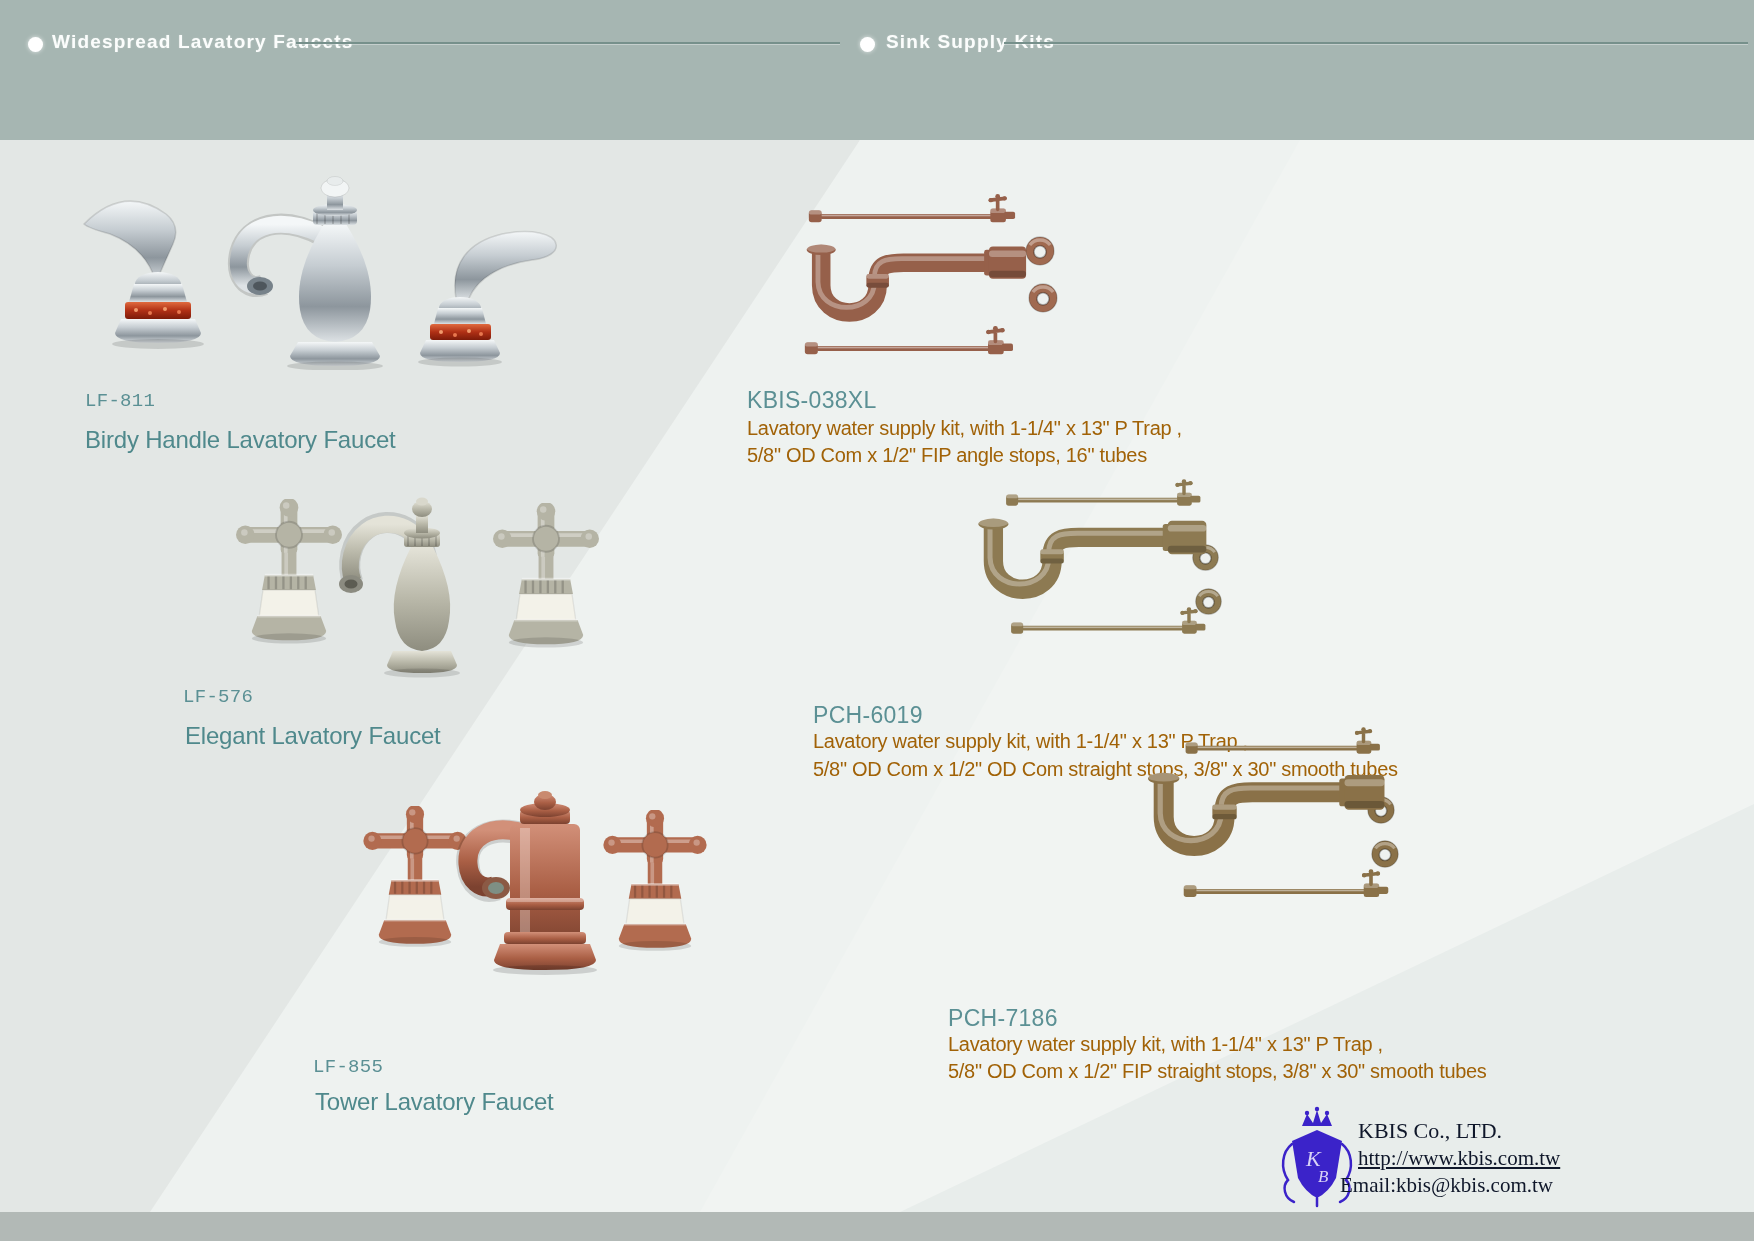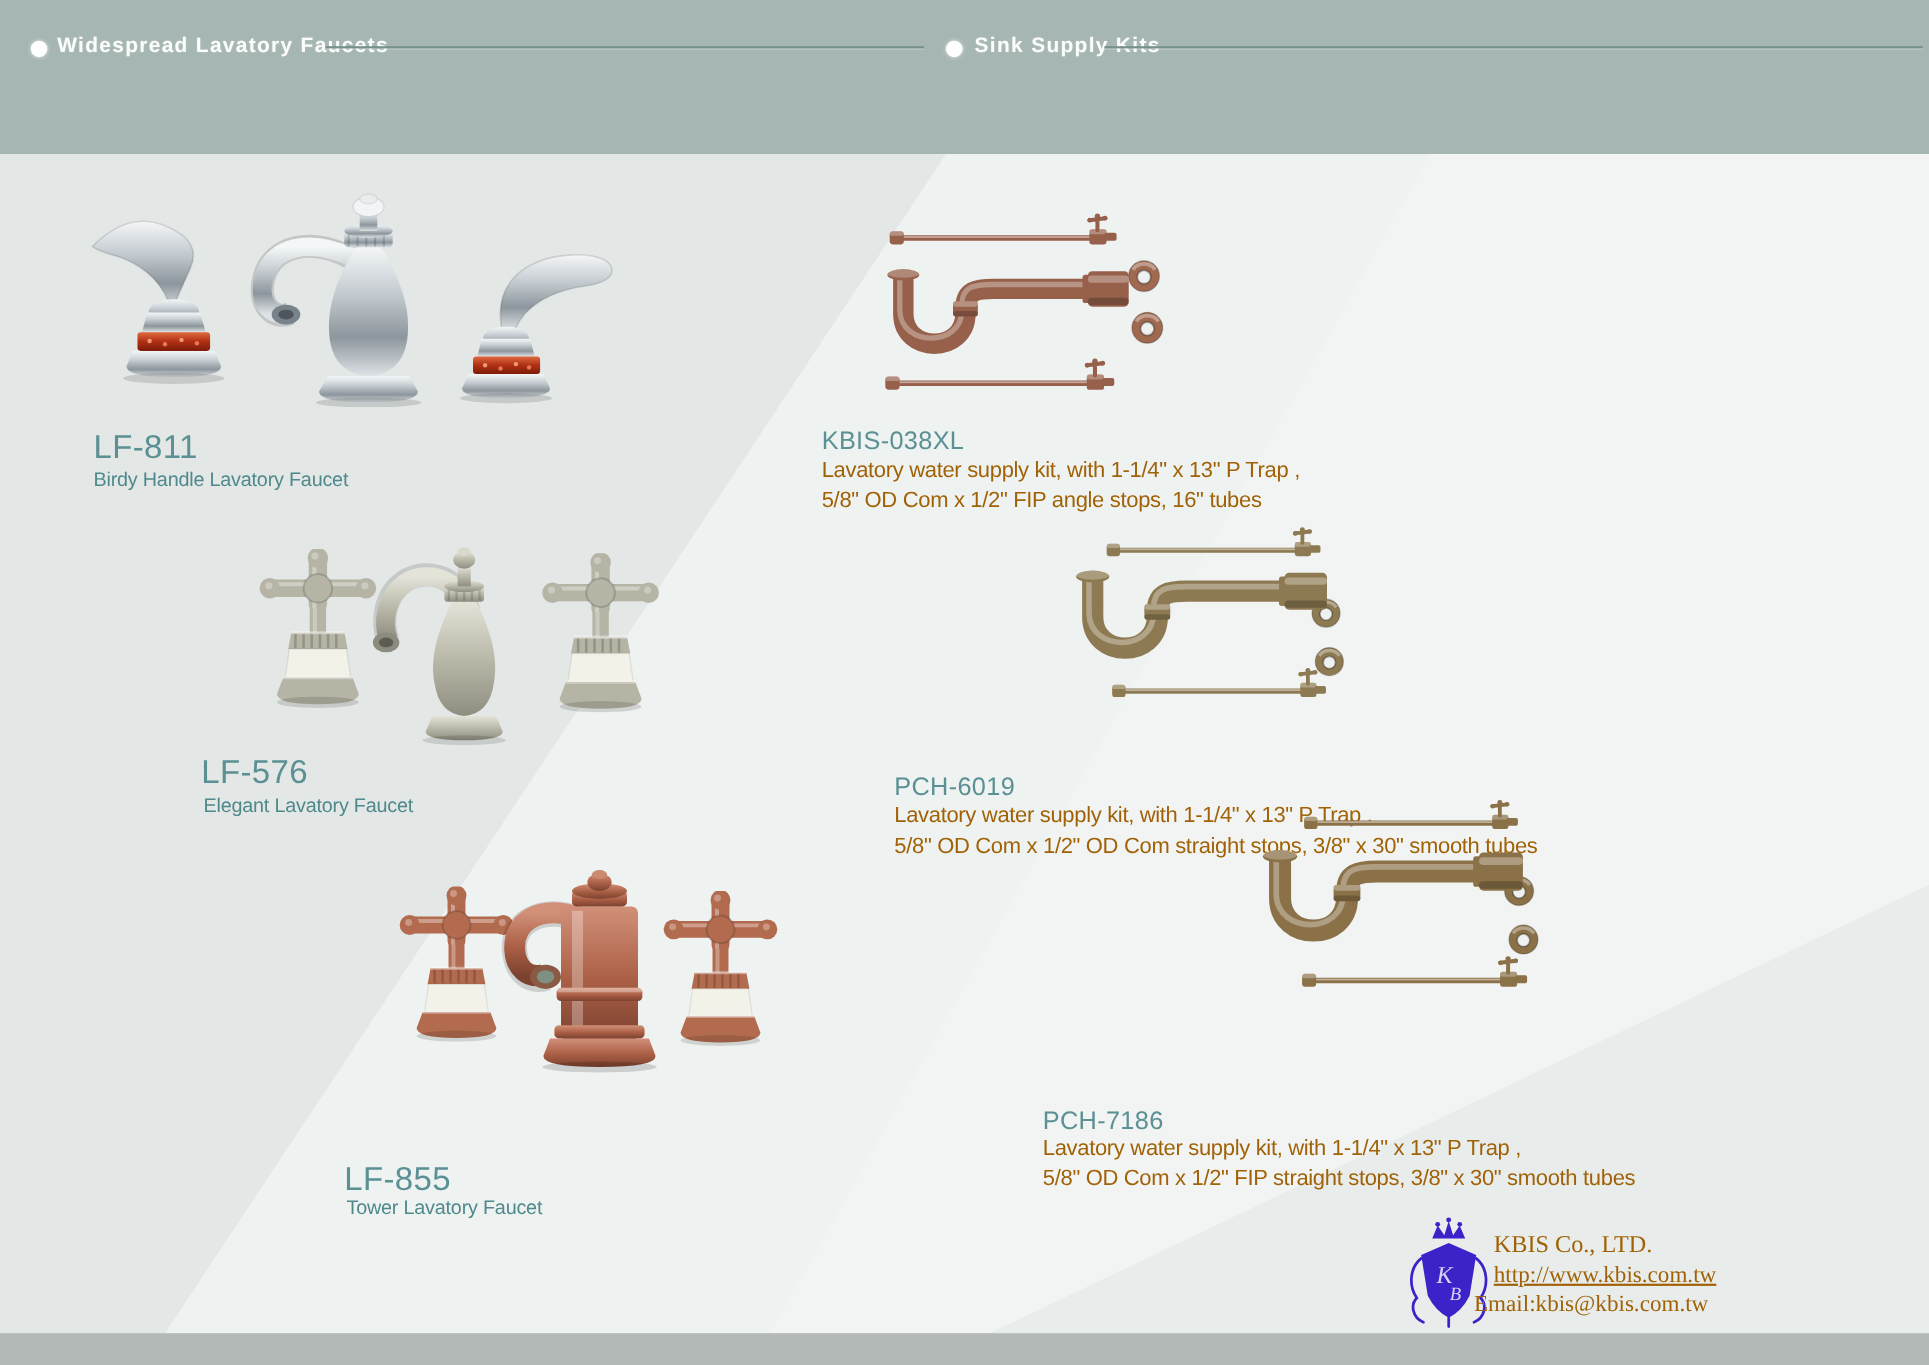--- a/index.html
+++ b/index.html
@@ -19,27 +19,27 @@
   .rule { height:2px; background:#76908b; box-shadow:0 1px 0 rgba(255,255,255,.35); }
 
   
   .wedge { left:0; top:140px; width:1754px; height:1072px; }
   .w1 { background:#e3e7e5; clip-path:polygon(0 0, 860px 0, 330px 100%, 0 100%); }
   .w2 { background:#eef2f0; clip-path:polygon(860px 0, 1300px 0, 700px 100%, 150px 100%); }
   .w3 { background:#e8edeb; clip-path:polygon(900px 1072px, 1754px 664px, 1754px 1072px); }
 
   
   .code  { color:#5b9094; letter-spacing:.3px; white-space:nowrap; }
-  .code-lg  { font-size:30px; }
+  .code-lg  { font-size:19px;font-family:Liberation Mono, monospace; }
   .code-kit { font-size:23px; }
-  .pname { font-size:18px; color:#4f898c; letter-spacing:-.2px; white-space:nowrap; }
+  .pname { font-size:24px; color:#4f898c; letter-spacing:-.2px; white-space:nowrap; }
   .desc  { font-size:20px; color:#a16207; letter-spacing:-.3px; white-space:nowrap; }
 
   
-  .foot-text { font-family:"Liberation Serif", serif; color:#a16207; font-size:21px; white-space:nowrap; }
+  .foot-text { font-family:"Liberation Serif", serif; color:#0f172a; font-size:21px; white-space:nowrap; }
   .foot-company { font-size:22px; }
   .bottom-bar { left:0; top:1212px; width:1754px; height:29px; background:#b2b9b6; }
 </style>
 </head>
 <body>
 
 <svg width="0" height="0" style="position:absolute" aria-hidden="true">
   <defs>
     <linearGradient id="gchrome" x1="0" y1="0" x2="0" y2="1">
       <stop offset="0" stop-color="#f4f7f8"></stop>

